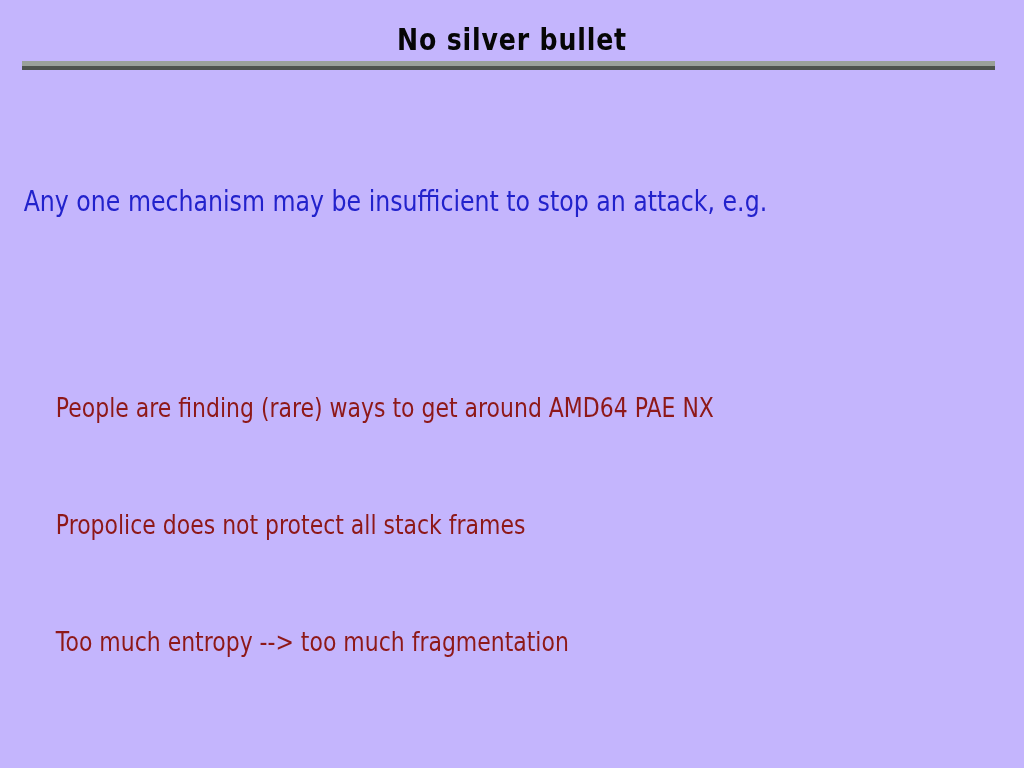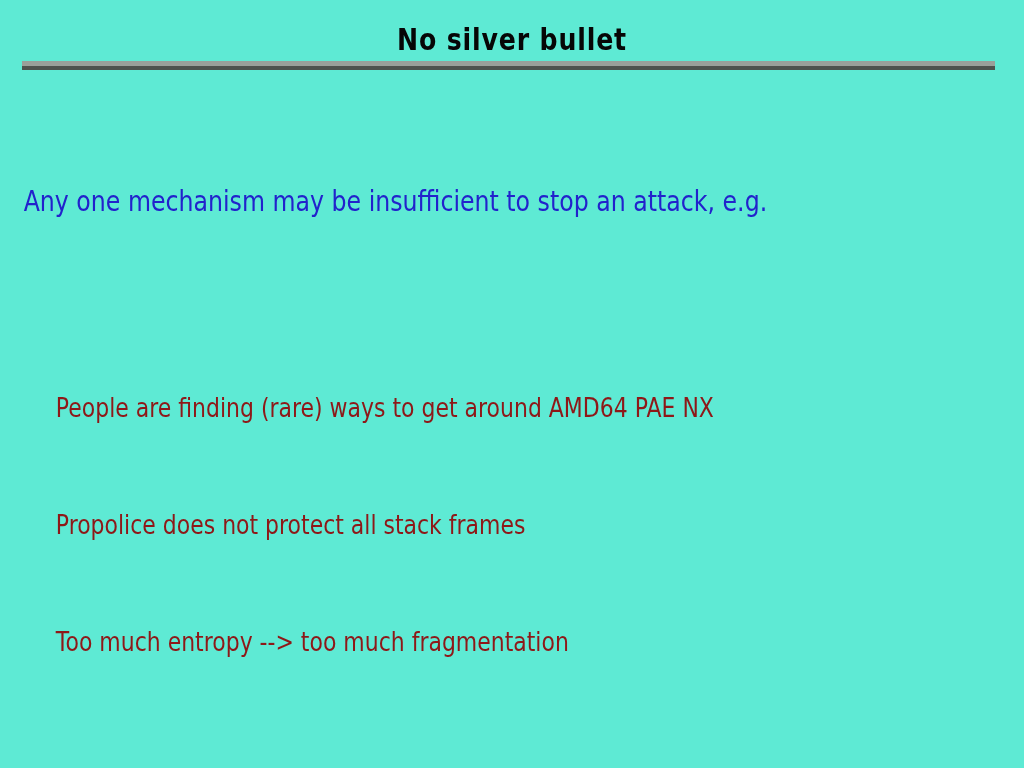--- a/index.html
+++ b/index.html
@@ -12,21 +12,21 @@
     height: 768px;
     background: #f5faf6;
     font-family: "DejaVu Sans", sans-serif;
     overflow: hidden;
   }
 
   #slide {
     position: relative;
     width: 1024px;
     height: 768px;
-    background: #5eead4;
+    background: #c4b5fd;
   }
 
   
   #slide-title {
     position: absolute;
     top: 22px;
     left: 0;
     width: 1024px;
     text-align: center;
     color: #060606;

